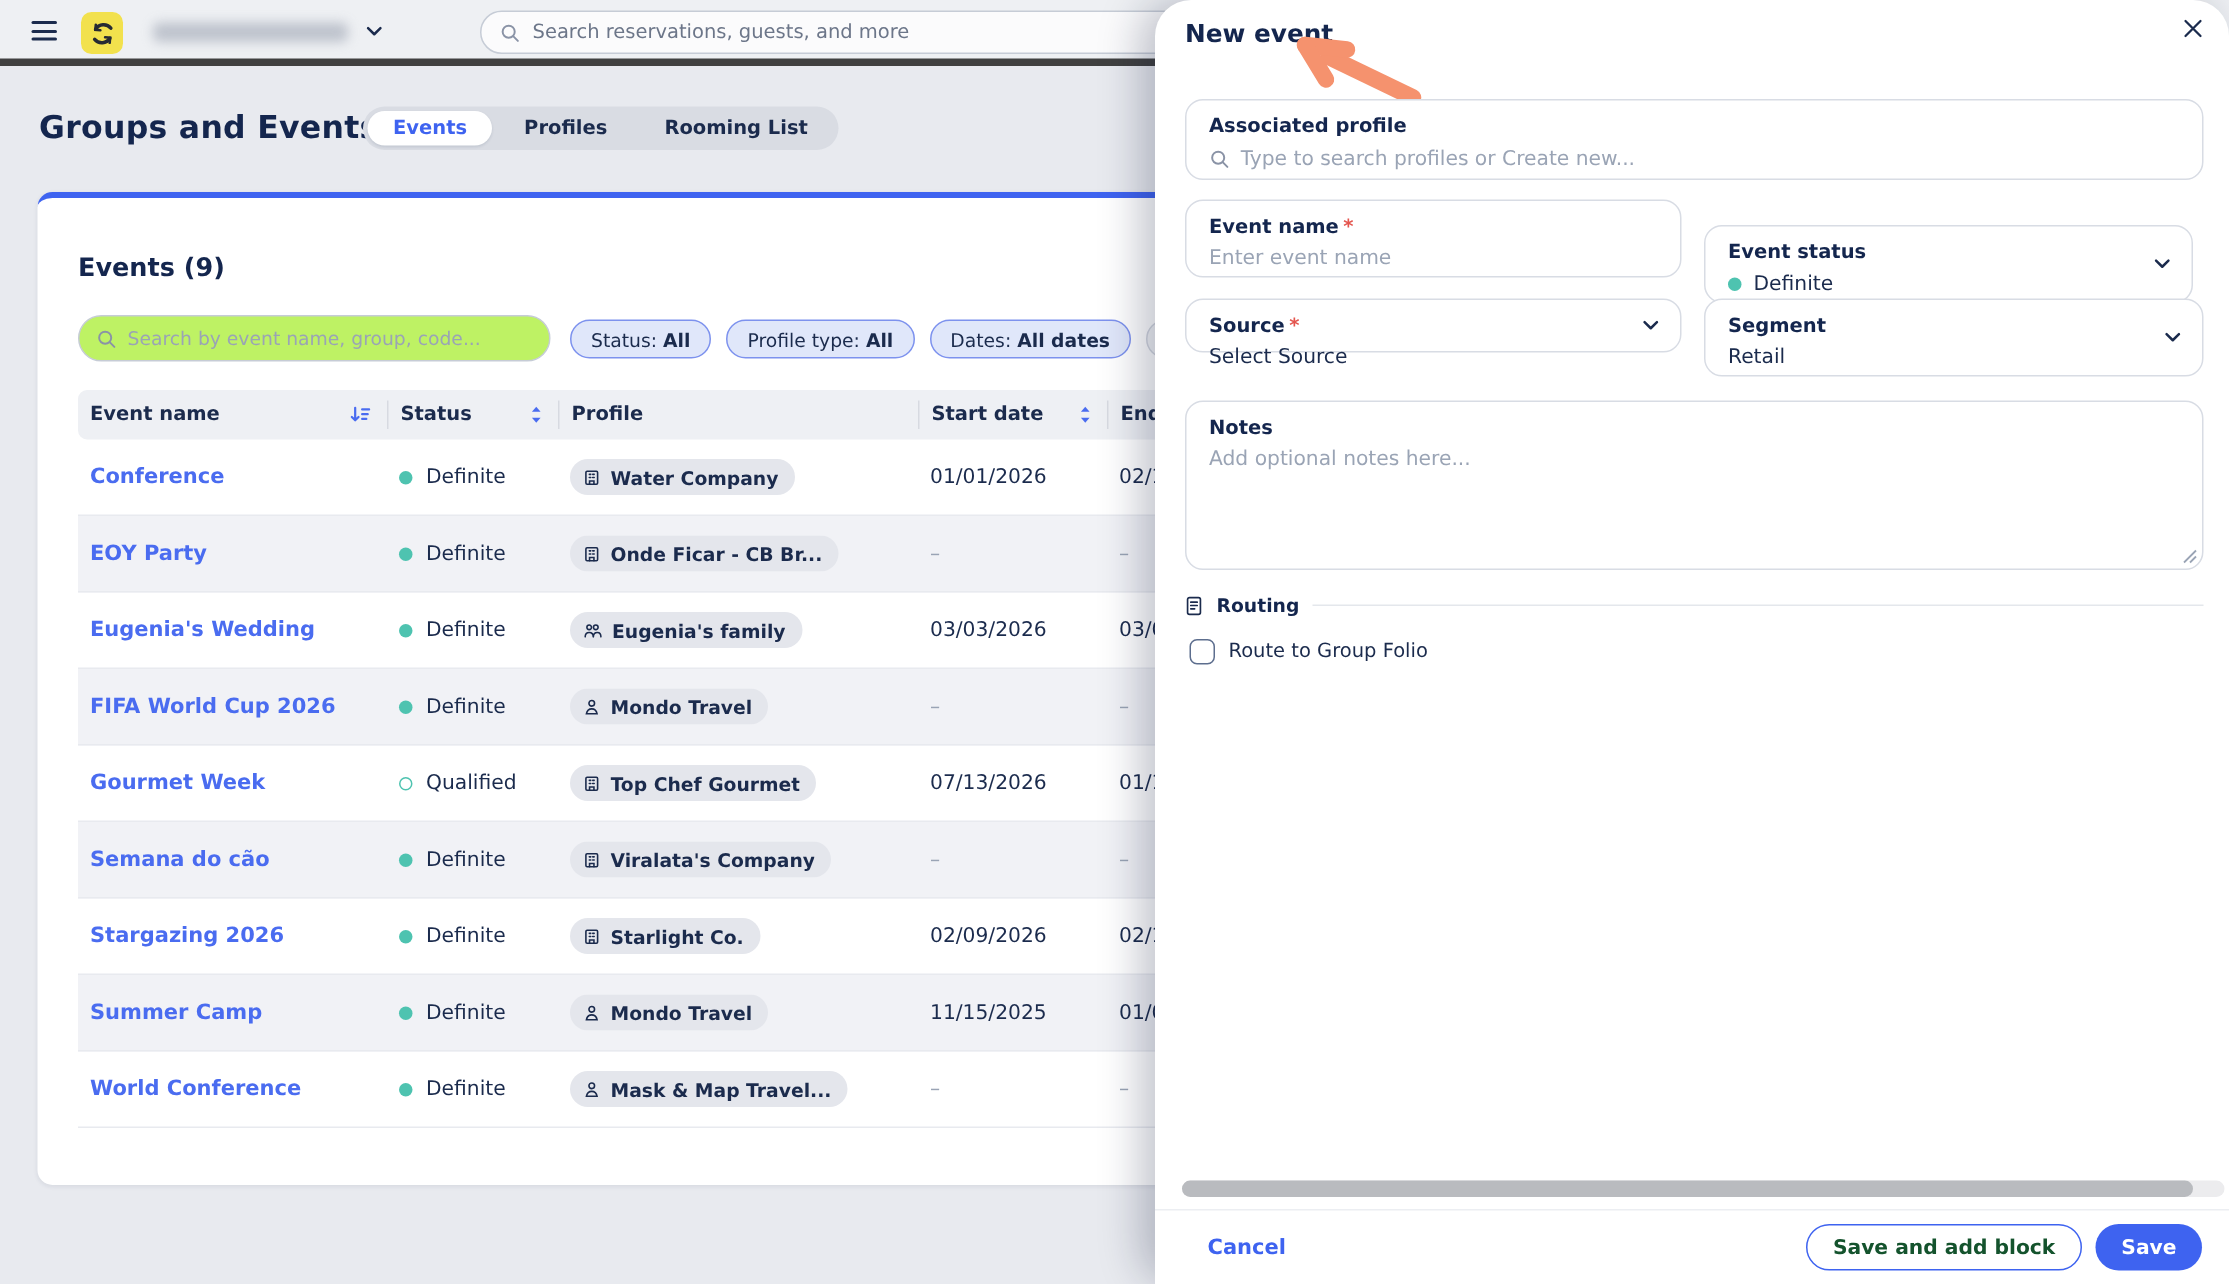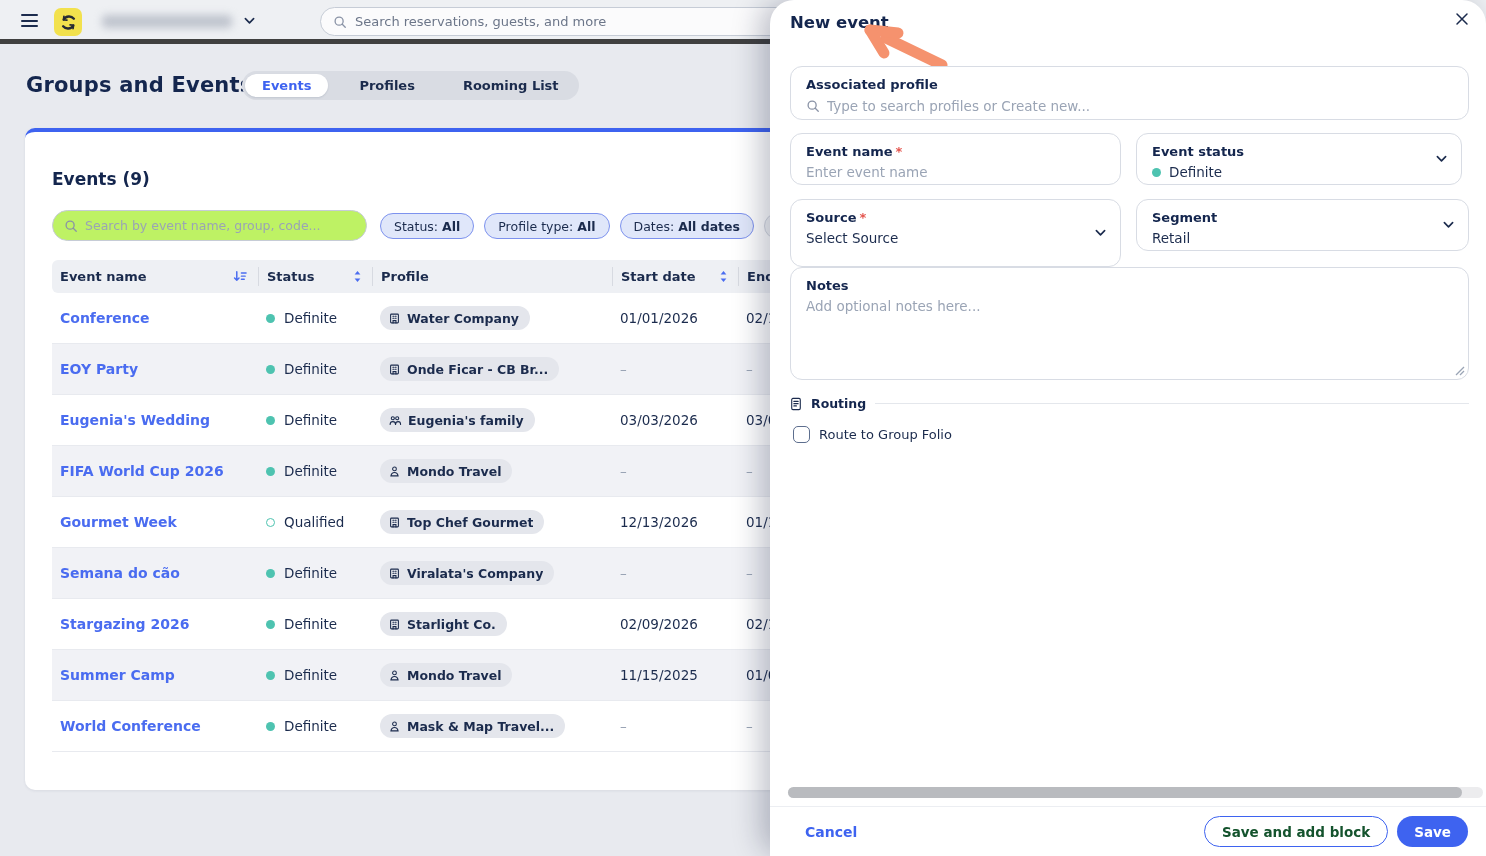--- a/index.html
+++ b/index.html
@@ -13,21 +13,21 @@
   .burger span { display:block; height:2px; background:#1b2b4d; border-radius:2px; margin-bottom:3.6px; }
   .logo { position:absolute; left:54px; top:8px; width:28px; height:28px; background:#f2e14d; border-radius:7px; display:flex; align-items:center; justify-content:center; }
   .blurred-name { position:absolute; left:102px; top:15px; width:130px; height:13px; background:#aeb4c0; border-radius:4px; filter:blur(4px); opacity:.75; }
   .prop-chevron { position:absolute; left:243px; top:15px; width:12px; height:12px; }
   .topsearch { position:absolute; left:320px; top:7px; width:560px; height:29px; background:#fbfbfc; border:1px solid #c6ccd6; border-radius:15px; display:flex; align-items:center; padding:0 12px; gap:8px; }
   .topsearch input { border:0; outline:0; background:transparent; font-size:13px; width:100%; color:#1b2b4d; font-family:inherit; }
   .topsearch input::placeholder { color:#6c7689; }
 
   
   .page-title { position:absolute; left:26px; top:73px; font-size:21px; font-weight:800; color:#14264e; letter-spacing:.2px; }
-  .tabs { position:absolute; left:242px; top:71px; height:29px; background:#d9dce3; border-radius:15px; display:flex; align-items:flex-start; padding:3px; gap:14px; }
+  .tabs { position:absolute; left:242px; top:71px; height:29px; background:#d9dce3; border-radius:15px; display:flex; align-items:flex-start; padding:3px; gap:4px; }
   .tab { height:23px; display:flex; align-items:center; padding:0 17px; font-size:13px; font-weight:600; color:#1b2b4d; border-radius:12px; cursor:pointer; white-space:nowrap; }
   .tab.active { background:#ffffff; color:#3e63f0; box-shadow:0 1px 2px rgba(20,38,78,.12); }
 
   
   .card { position:absolute; left:25px; top:128px; width:1300px; height:662px; background:#ffffff; border-radius:10px; border-top:4px solid #3e63f0; box-shadow:0 1px 3px rgba(20,38,78,.08); }
   .events-heading { position:absolute; left:27px; top:37px; font-size:17px; font-weight:800; color:#14264e; }
   .events-search { position:absolute; left:27px; top:78px; width:315px; height:31px; border:1px solid #c6ccd6; border-radius:16px; display:flex; padding:0 11px; gap:7px; background:#bef264; }
   .events-search input { border:0; outline:0; font-size:12.5px; width:100%; color:#1b2b4d; background:transparent; font-family:inherit; }
   .events-search input::placeholder { color:#9aa4b5; }
   .chips { position:absolute; left:355px; top:81px; display:flex; gap:10px; }
@@ -69,22 +69,22 @@
   .flabel .req { color:#e4564f; margin-left:3px; }
   .fvalue { font-size:13.5px; color:#1b2b4d; margin-top:5px; }
   .fvalue.with-dot { display:flex; align-items:center; gap:8px; }
   .fcard input, .fcard textarea { border:0; outline:0; width:100%; font-size:13.5px; color:#1b2b4d; margin-top:5px; background:transparent; resize:none; font-family:inherit; }
   .fcard input::placeholder, .fcard textarea::placeholder { color:#9aa4b5; }
   .srow { display:flex; align-items:center; gap:7px; margin-top:6px; }
   .srow input { margin-top:0; }
   .sel-chevron { position:absolute; right:14px; top:50%; margin-top:-4px; }
   .assoc { left:20px; top:66px; width:679px; height:54px; }
   .f-name { left:20px; top:133px; width:331px; height:52px; }
-  .f-status { left:366px; top:133px; width:326px; height:52px; cursor:pointer; }
-  .f-source { left:20px; top:199px; width:331px; height:68px; cursor:pointer; }
+  .f-status { left:366px; top:150px; width:326px; height:52px; cursor:pointer; }
+  .f-source { left:20px; top:199px; width:331px; height:36px; cursor:pointer; }
   .f-segment { left:366px; top:199px; width:333px; height:52px; cursor:pointer; }
   .f-notes { left:20px; top:267px; width:679px; height:113px; }
   .f-notes textarea { height:78px; }
   .resize-handle { position:absolute; right:3px; bottom:3px; width:10px; height:10px; }
 
   .routing-hd { position:absolute; left:20px; top:396px; right:17px; display:flex; align-items:center; gap:9px; }
   .routing-hd .rlabel { font-size:12.5px; font-weight:700; color:#14264e; }
   .routing-hd .rule { flex:1; height:1px; background:#e4e7ec; }
   .chk-row { position:absolute; left:23px; top:426px; display:flex; align-items:center; gap:9px; }
   .checkbox { width:17px; height:17px; border:1.6px solid #5d6e8e; border-radius:5px; background:#fff; cursor:pointer; }
@@ -316,21 +316,21 @@
     <div class="td c-profile"><span class="pchip">
                 <span class="icon">
                   <svg width="13" height="13" viewBox="0 0 16 16" fill="none" stroke="#1b2b4d" stroke-width="1.3" stroke-linecap="round">
                     <rect x="3.2" y="2.6" width="9.6" height="10.8" rx="1"></rect>
                     <path d="M6.2 13.4 v-2.8 h3.6 v2.8"></path>
                     <path d="M6 5.2 h1.2 M8.8 5.2 h1.2 M6 7.8 h1.2 M8.8 7.8 h1.2"></path>
                   </svg>
                 </span>
                 <span class="plabel">Top Chef Gourmet</span>
               </span></div>
-    <div class="td c-start">12/13/2026</div>
+    <div class="td c-start">07/13/2026</div>
     <div class="td c-end">01/1</div>
   </div>
 
   <div class="trow alt">
     <div class="td c-name"><span class="ev-link">Semana do cão</span></div>
     <div class="td c-status">
               <span class="status-cell">
                 <span class="dot definite"></span>
                 <span>Definite</span>
               </span>

